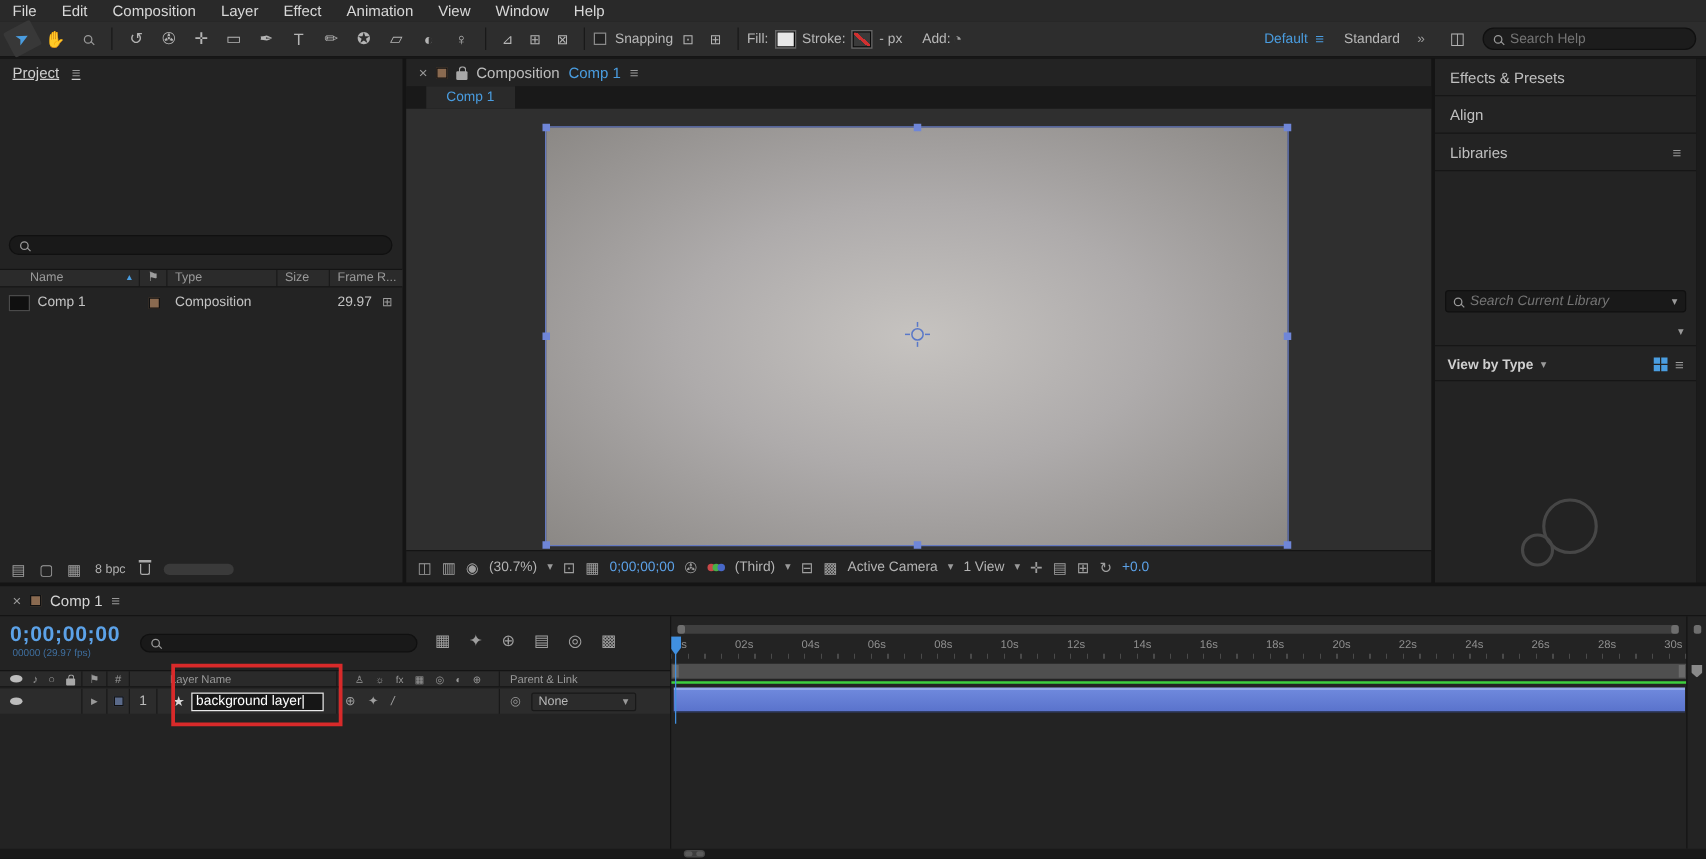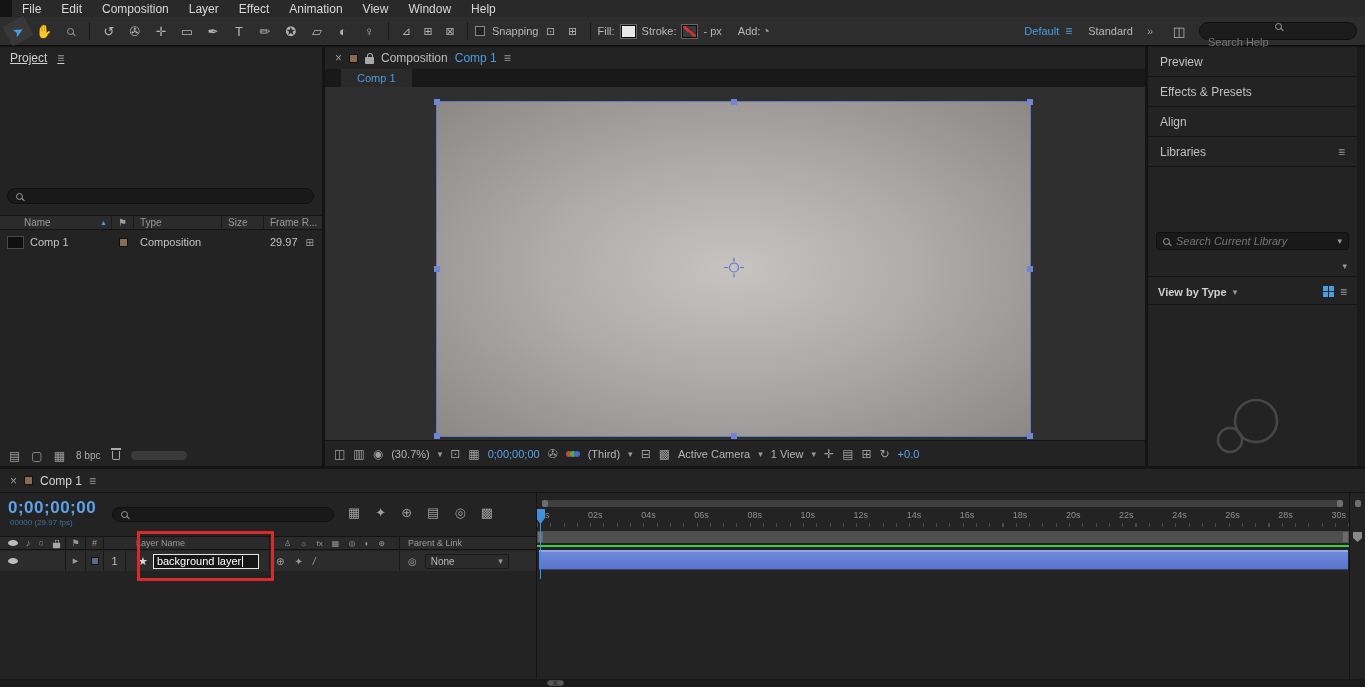--- a/index.html
+++ b/index.html
@@ -1,37 +1,37 @@
 <!DOCTYPE html>
 <html><head>
 <meta charset="utf-8">
 <style>
   * { margin:0; padding:0; box-sizing:border-box; }
   body { background:#000; font-family:"Liberation Sans","DejaVu Sans",sans-serif; }
   .app { position:relative; width:1365px; height:687px; background:#141414; color:#c6c6c6; font-size:12px; overflow:hidden; }
 
   
-  .menubar { position:absolute; top:0; left:12px; right:0; height:17px; background:#292929; display:flex; align-items:center; color:#d8d8d8; }
+  .menubar { position:absolute; top:0; left:0; right:0; height:17px; background:#292929; display:flex; align-items:center; color:#d8d8d8; }
   .menubar span { padding:0 10px; cursor:default; }
 
   
   .toolbar { position:absolute; top:17px; left:0; right:0; height:29px; background:#2d2d2d; border-bottom:1px solid #0e0e0e; display:flex; align-items:center; padding:0 6px; gap:2px; font-size:11px; color:#b8b8b8; }
   .tool { width:24px; height:22px; display:flex; align-items:center; justify-content:center; font-size:13px; color:#b4b4b4; border-radius:2px; }
   .tool.active { color:#4a9de0; background:#383838; }
   .tool.small { font-size:11px; width:20px; }
   .tsep { width:1px; height:18px; background:#191919; margin:0 5px; }
   .checkbox { width:10px; height:10px; border:1px solid #8a8a8a; background:#222; margin-right:5px; }
   .swatch { width:15px; height:13px; border:1px solid #0a0a0a; outline:1px solid #666; margin:0 4px; }
   .swatch.fill { background:#e8e8e8; }
   .swatch.stroke { background:#3a3a3a; position:relative; overflow:hidden; }
   .swatch.stroke::after { content:""; position:absolute; inset:0; background:linear-gradient(to top right, transparent 42%, #d03030 42%, #d03030 58%, transparent 58%); }
   .spacer { flex:1; }
   .ws-active { color:#4a9de0;margin-left:28px; }
   .ws-menu { color:#4a9de0; font-size:12px; padding:0 4px; }
-  .searchbox { display:flex; align-items:center; gap:6px; background:#1c1c1c; border:1px solid #101010; border-radius:9px; height:18px; padding:0 8px;flex-direction:column; }
+  .searchbox { display:flex; align-items:center; gap:6px; background:#1c1c1c; border:1px solid #101010; border-radius:9px; height:18px; padding:0 8px; }
   .searchbox input { background:transparent; border:none; outline:none; color:#9a9a9a; font-size:11px; width:140px; font-family:inherit; }
   .lens { width:7px; height:7px; border:1px solid #9a9a9a; border-radius:50%; position:relative; flex:none; }
   .lens::after { content:""; position:absolute; width:4px; height:1px; background:#9a9a9a; transform:rotate(45deg); right:-3px; bottom:-1px; }
 
   
   .panel { position:absolute; background:#232323; }
 
   
   .proj-head { height:22px; display:flex; align-items:center; gap:10px; padding:0 10px; color:#cfcfcf;text-decoration:underline; }
   .menu-glyph { color:#9a9a9a; font-size:12px; }
@@ -322,23 +322,20 @@
       <span class="icon">✛</span>
       <span class="icon">▤</span>
       <span class="icon">⊞</span>
       <span class="icon">↻</span>
       <span class="tc-blue">+0.0</span>
     </div>
   </div>
 
   <div class="panel" style="left:1148px; top:47px; width:209px; height:419px;">
     <div class="rp-row">
-        <span>Preview</span>
-      </div>
-    <div class="rp-row">
         <span>Effects &amp; Presets</span>
       </div>
     <div class="rp-row">
         <span>Align</span>
       </div>
     <div class="rp-row">
       <span>Libraries</span>
       <span class="menu-glyph">≡</span>
     </div>
     <div class="lib-search">

